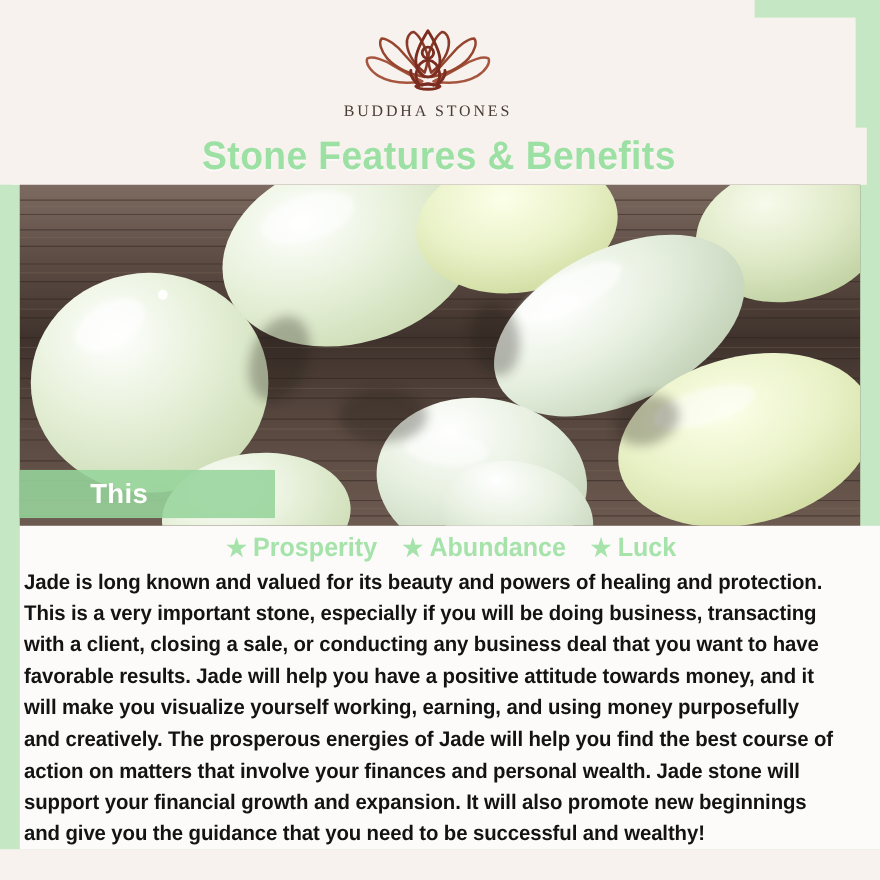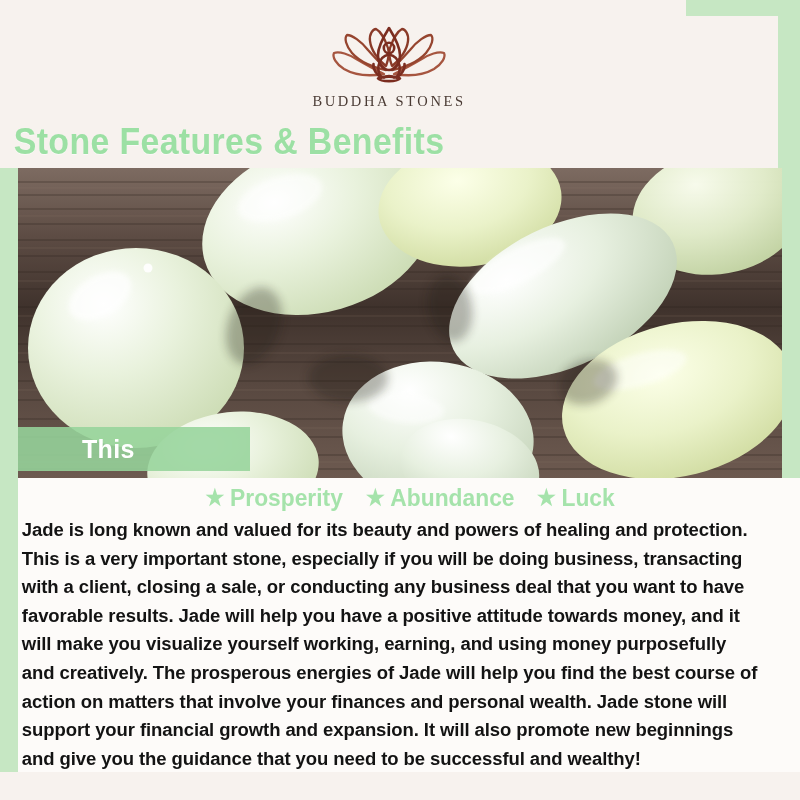--- a/index.html
+++ b/index.html
@@ -53,22 +53,22 @@
     margin-top:5px;
     font-family:"Liberation Serif", serif;
     font-size:14.5px;
     letter-spacing:2.6px;
     color:#4a3b34;
     font-weight:400;
   }
 
   
   #title-bar {
-    position:absolute; left:0; top:116px; width:778px; height:52px;
-    display:flex; align-items:center; justify-content:flex-start;
+    position:absolute; left:10px; top:116px; width:778px; height:52px;
+    display:flex; align-items:center; justify-content:center;
     background:#f7f2ee;
   }
   #title-text {
     font-size:36px;
     font-weight:bold;
     color:#9ce0a4;
     letter-spacing:0.4px;
     transform:scaleX(0.94);
     text-shadow:0 1px 0 rgba(255,255,255,.5);
     white-space:nowrap;

